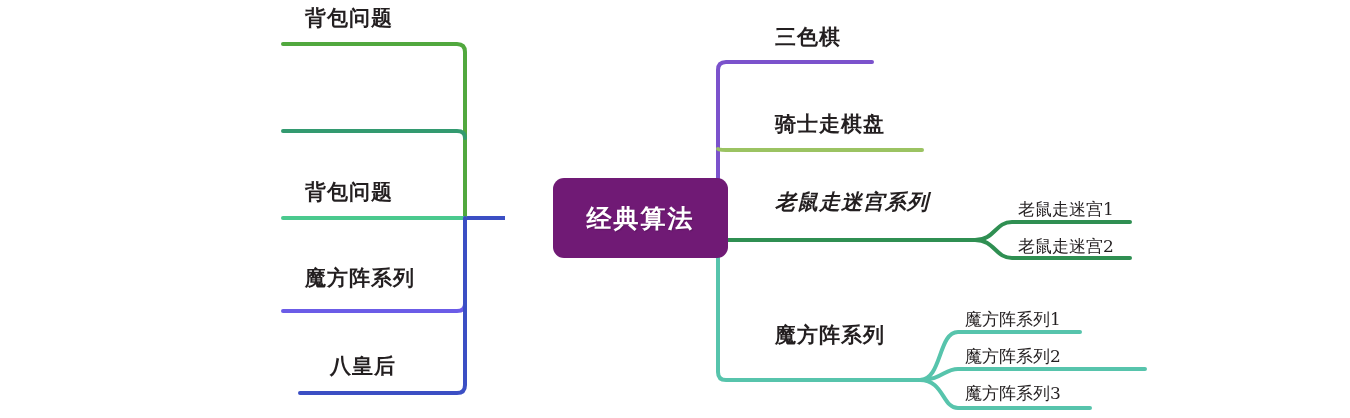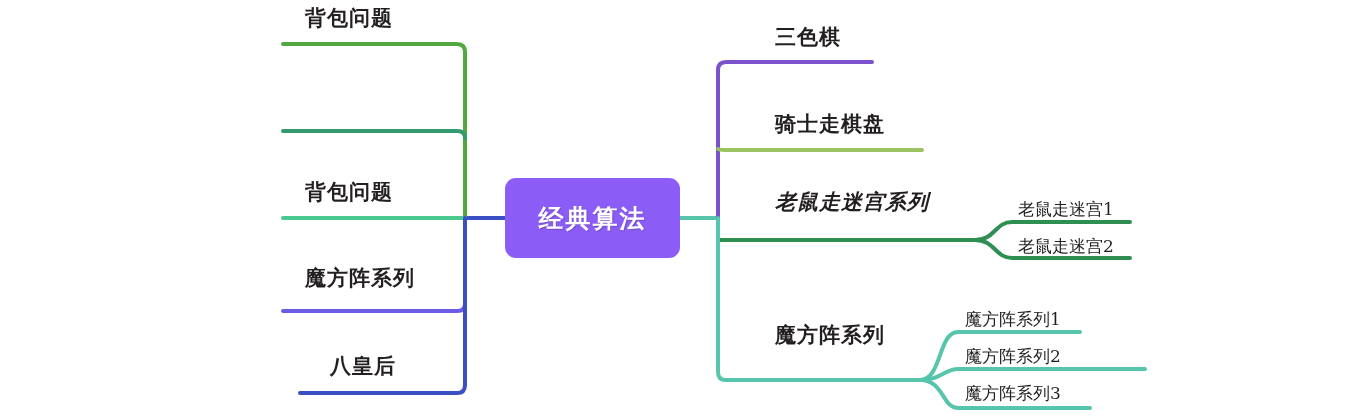--- a/index.html
+++ b/index.html
@@ -73,21 +73,21 @@
     <path d="M975 240 C995 240 995 222 1012 222 H1130" stroke="#2f8f52" stroke-width="4" fill="none" stroke-linecap="round"></path>
     <path d="M975 240 C995 240 995 258 1012 258 H1130" stroke="#2f8f52" stroke-width="4" fill="none" stroke-linecap="round"></path>
 
     <path d="M718 218 V372 Q718 380 726 380 H920" stroke="#57c4ac" stroke-width="4" fill="none" stroke-linecap="round"></path>
 
     <path d="M920 380 C942 380 938 332 958 332 H1080" stroke="#57c4ac" stroke-width="4" fill="none" stroke-linecap="round"></path>
     <path d="M920 380 C942 380 944 369 958 369 H1145" stroke="#57c4ac" stroke-width="4" fill="none" stroke-linecap="round"></path>
     <path d="M920 380 C944 380 942 408 958 408 H1090" stroke="#57c4ac" stroke-width="4" fill="none" stroke-linecap="round"></path>
   </svg>
 
-  <div id="root-node" style="background: #8b5cf6;">
+  <div id="root-node" style="background: #701a75; margin-left: 48px;">
     <span class="root-text">经典算法</span>
   </div>
 
   <div class="node-label lvl1" style="left:305px;top:4px;">背包问题</div>
   <div class="node-label lvl1" style="left:305px;top:178px;">背包问题</div>
   <div class="node-label lvl1" style="left:305px;top:264px;">魔方阵系列</div>
   <div class="node-label lvl1" style="left:330px;top:352px;">八皇后</div>
 
   <div class="node-label lvl1" style="left:775px;top:23px;">三色棋</div>
   <div class="node-label lvl1" style="left:775px;top:110px;">骑士走棋盘</div>

